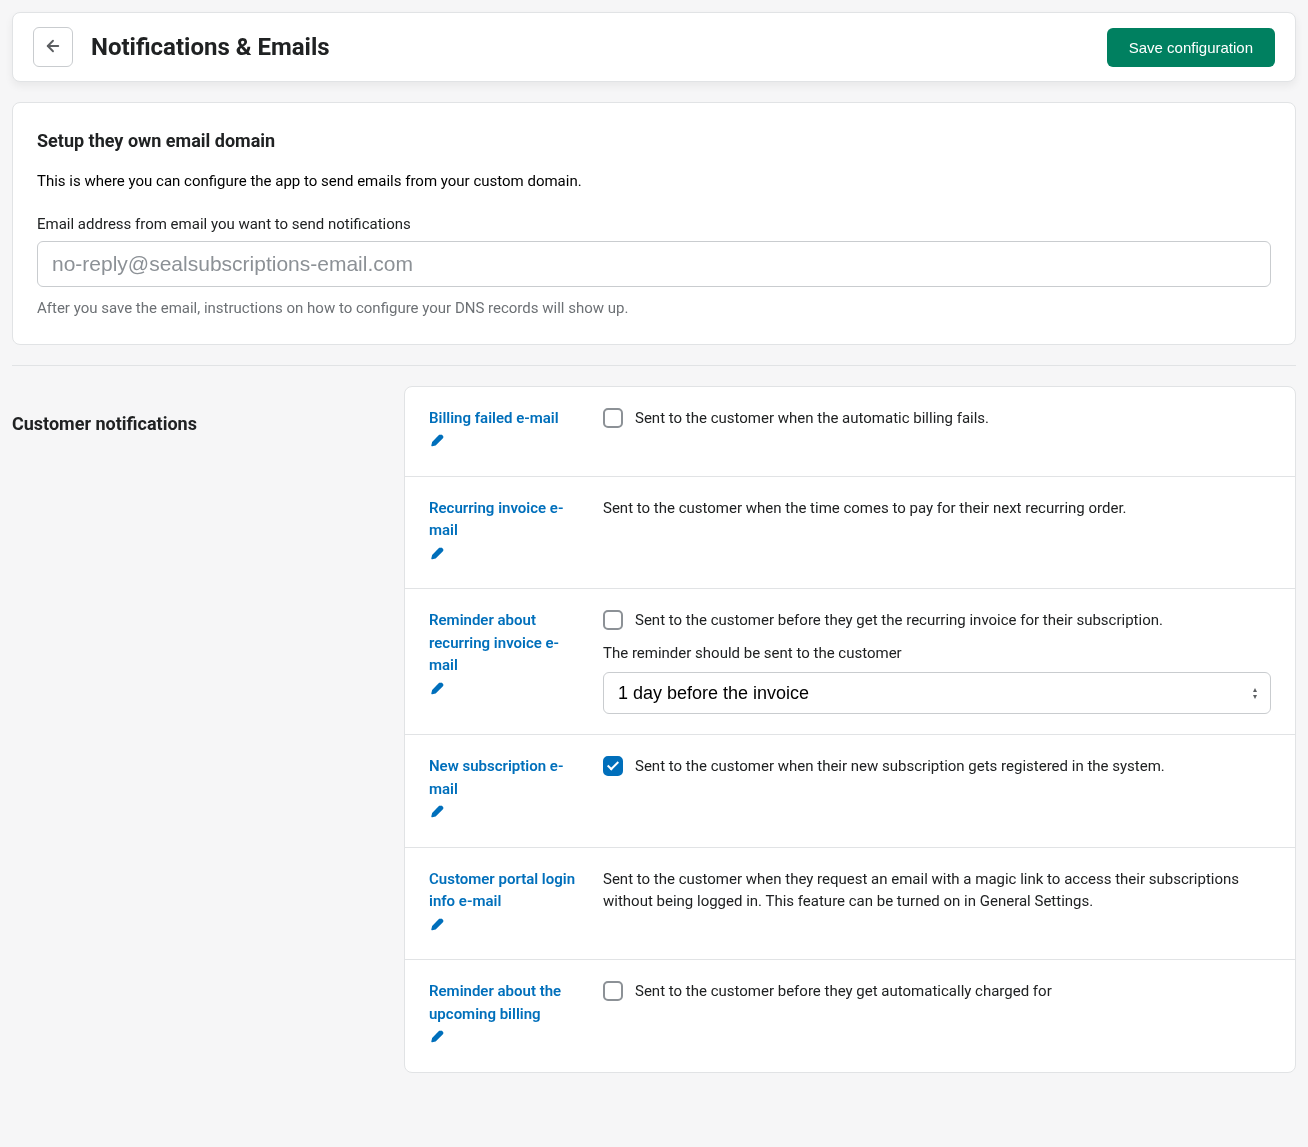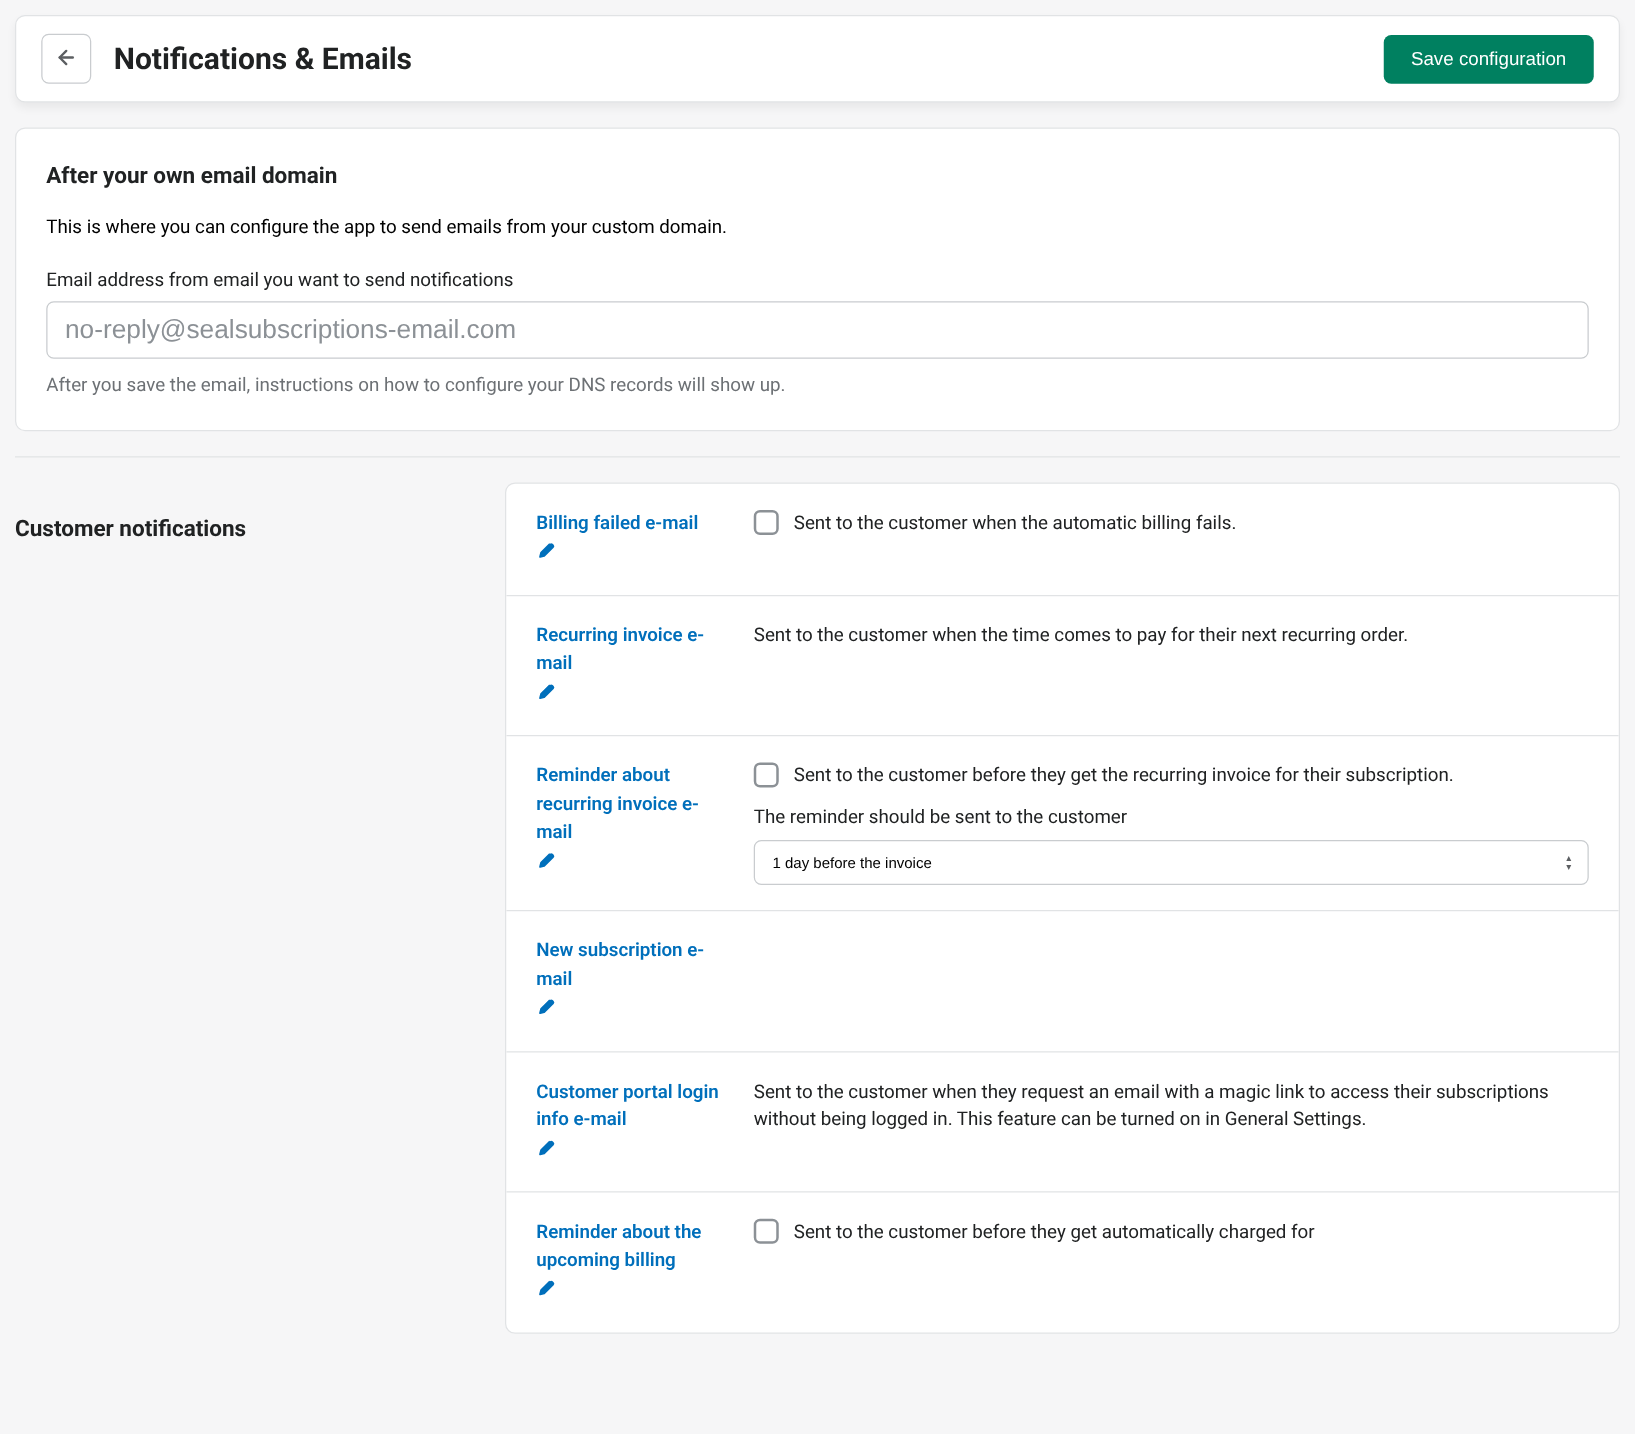--- a/index.html
+++ b/index.html
@@ -175,21 +175,21 @@
     .select-wrap {
       position: relative;
       margin-top: 8px;
     }
     .select {
       width: 100%;
       border: 1px solid #c9cccf;
       border-radius: 6px;
       background: #fff;
       padding: 10px 36px 10px 14px;
-      font-size: 12px;
+      font-size: 18px;
       appearance: none;
       cursor: pointer;
     }
     .select-caret {
       position: absolute;
       right: 14px;
       top: 50%;
       transform: translateY(-50%);
       pointer-events: none;
       color: #5c5f62;
@@ -207,21 +207,21 @@
           <line x1="19" y1="12" x2="5" y2="12"></line>
           <polyline points="12 19 5 12 12 5"></polyline>
         </svg>
     </span>
   </button>
   <div class="header-title">Notifications &amp; Emails</div>
   <button class="save-btn">Save configuration</button>
 </div>
 
 <div class="card">
-  <div class="card-title">After your own email domain</div>
+  <div class="card-title">Setup they own email domain</div>
   <div class="muted">This is where you can configure the app to send emails from your custom domain.</div>
   <label class="field-label">Email address from email you want to send notifications</label>
   <input class="text-input" type="text" placeholder="no-reply@sealsubscriptions-email.com" style="">
   <div class="helper">After you save the email, instructions on how to configure your DNS records will show up.</div>
 </div>
 
 <hr class="divider">
 
 <div class="section-row">
   <div class="section-label">Customer notifications</div>
@@ -257,20 +257,26 @@
             </div>
             <div class="sub-label">The reminder should be sent to the customer</div>
             <div class="select-wrap"><select class="select"><option>1 day before the invoice</option></select><span class="select-caret" style="white-space: pre; font-size: 8px; line-height: 7px;">▴
 ▾</span></div>
           </div>
         </div>
         <div class="notif-row">
           <div class="notif-left"><a class="notif-title">New subscription e-mail</a><span class="edit-icon"><svg viewBox="0 0 20 20" fill="currentColor">
                 <path d="M13.586 2.586a2 2 0 012.828 0l1 1a2 2 0 010 2.828l-8.793 8.793a1 1 0 01-.464.263l-4 1a1 1 0 01-1.213-1.213l1-4a1 1 0 01.263-.464l8.793-8.793z"></path>
               </svg></span></div>
+          <div class="notif-right">
+            <div class="check-wrap">
+              <span class="checkbox checked"></span>
+              <span class="desc">Sent to the customer when their new subscription gets registered in the system.</span>
+            </div>
+          </div>
         </div>
         <div class="notif-row">
           <div class="notif-left"><a class="notif-title">Customer portal login info e-mail</a><span class="edit-icon"><svg viewBox="0 0 20 20" fill="currentColor">
                 <path d="M13.586 2.586a2 2 0 012.828 0l1 1a2 2 0 010 2.828l-8.793 8.793a1 1 0 01-.464.263l-4 1a1 1 0 01-1.213-1.213l1-4a1 1 0 01.263-.464l8.793-8.793z"></path>
               </svg></span></div>
           <div class="notif-right">
             <div class="desc">Sent to the customer when they request an email with a magic link to access their subscriptions without being logged in. This feature can be turned on in General Settings.</div>
           </div>
         </div>
         <div class="notif-row">

